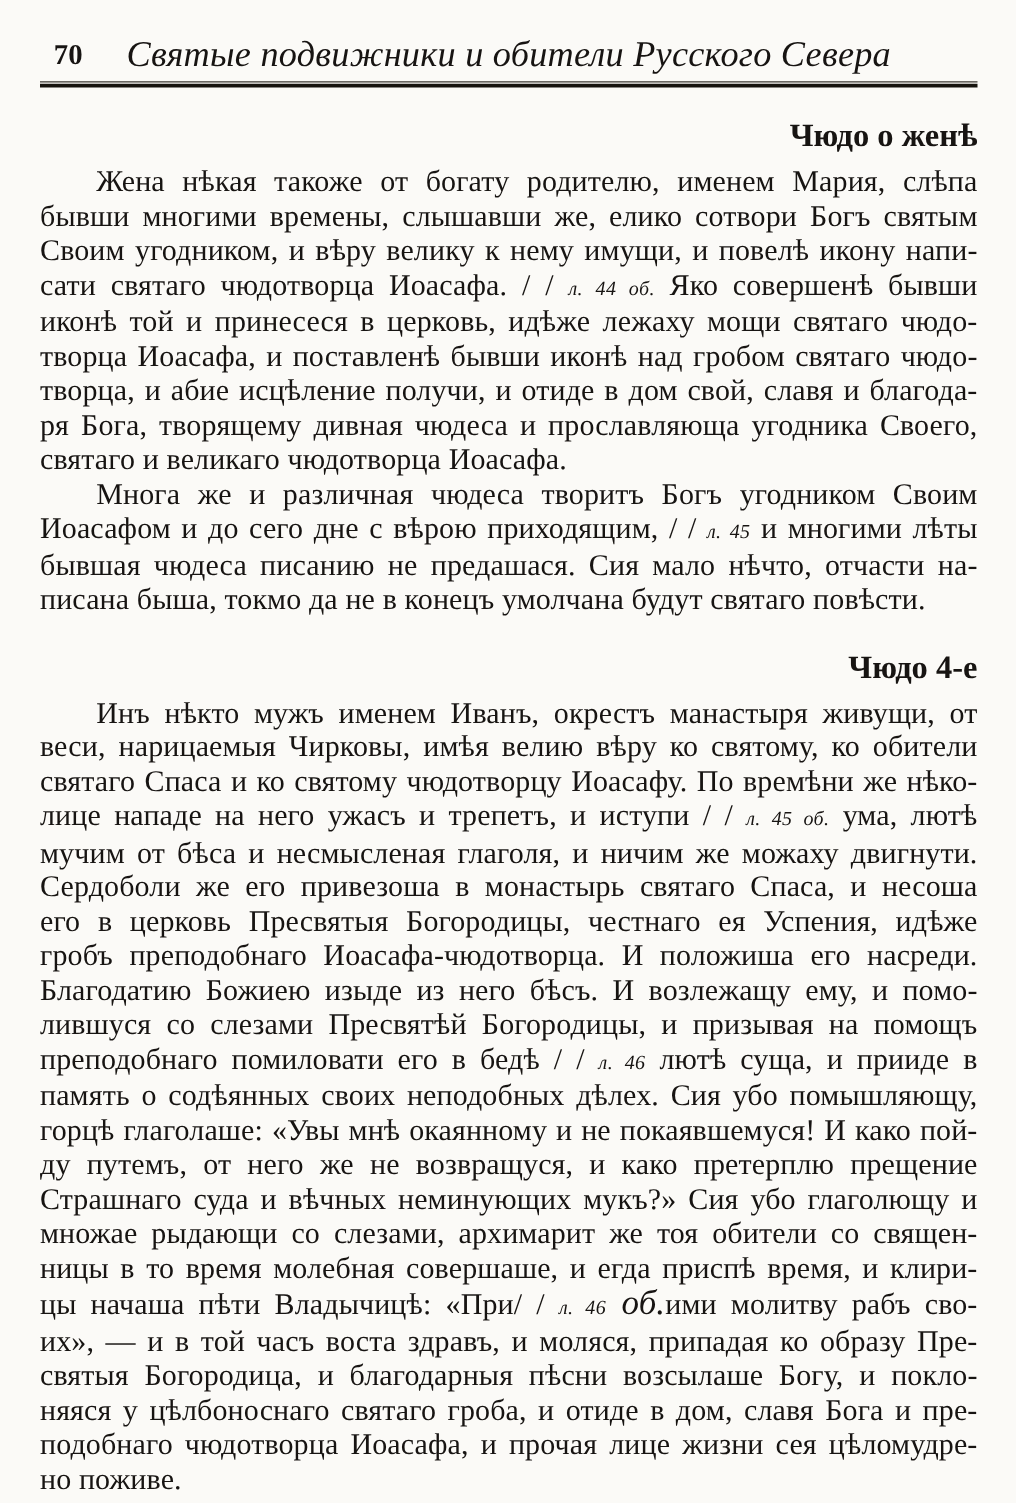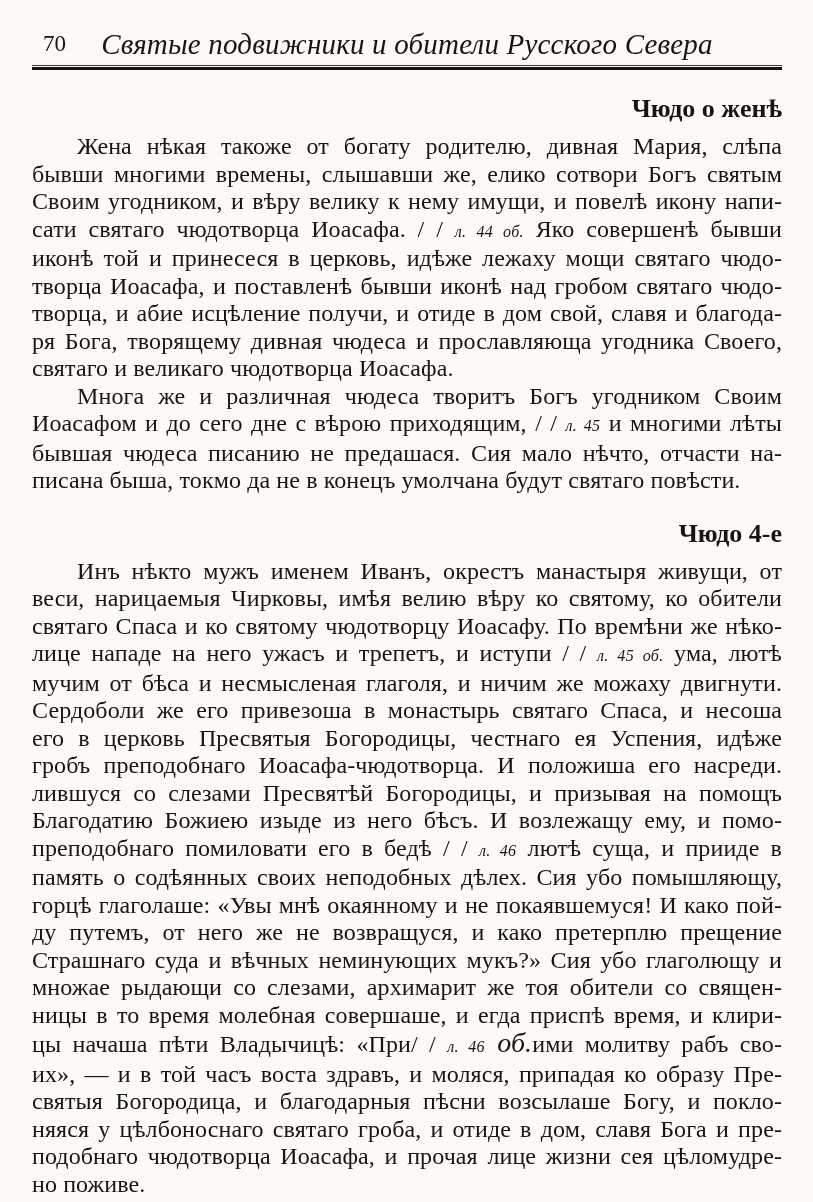--- a/index.html
+++ b/index.html
@@ -19,21 +19,21 @@
     width:813px;height:1202px;
     padding:30px 31px 0 32px;
   }
   
   .hdr{
     position:relative;
     height:28px;
   }
   .hdr-num{
     position:absolute;left:11px;top:0;
-    font-weight:normal;font-size:23px;line-height:28px;
+    font-weight:bold;font-size:23px;line-height:28px;
   }
   .hdr-title{
     position:absolute;left:0;right:0;top:0;
     text-align:center;
     font-style:italic;font-size:29px;line-height:28px;
     letter-spacing:.2px;
   }
   .rule-thin{height:1px;background:#3c3833;margin-top:7px;}
   .rule-thick{height:3px;background:#16130e;margin-top:1px;}
 
@@ -72,21 +72,21 @@
     <span class="hdr-num">70</span>
     <span class="hdr-title">Святые подвижники и обители Русского Севера</span>
   </div>
   <div class="rule-thin"></div>
   <div class="rule-thick"></div>
 
   <main>
       <section>
         <h2 class="heading">Чюдо о женѣ</h2>
         <div class="para">
-          <div class="line indent"><span class="seg-text">Жена нѣкая такоже от богату родителю, дивная Мария, слѣпа</span></div>
+          <div class="line indent"><span class="seg-text">Жена нѣкая такоже от богату родителю, именем Мария, слѣпа</span></div>
           <div class="line"><span class="seg-text">бывши многими времены, слышавши же, елико сотвори Богъ святым</span></div>
           <div class="line"><span class="seg-text">Своим угодником, и вѣру велику к нему имущи, и повелѣ икону напи-</span></div>
           <div class="line"><span class="seg-text">сати святаго чюдотворца Иоасафа. / / </span><span class="folio-small">л. 44 об.</span><span class="seg-text"> Яко совершенѣ бывши</span></div>
           <div class="line"><span class="seg-text">иконѣ той и принесеся в церковь, идѣже лежаху мощи святаго чюдо-</span></div>
           <div class="line"><span class="seg-text">творца Иоасафа, и поставленѣ бывши иконѣ над гробом святаго чюдо-</span></div>
           <div class="line"><span class="seg-text">творца, и абие исцѣление получи, и отиде в дом свой, славя и благода-</span></div>
           <div class="line"><span class="seg-text">ря Бога, творящему дивная чюдеса и прославляюща угодника Своего,</span></div>
           <div class="line last"><span class="seg-text">святаго и великаго чюдотворца Иоасафа.</span></div>
         </div>
         <div class="para">
@@ -100,22 +100,22 @@
         <h2 class="heading">Чюдо 4-е</h2>
         <div class="para">
           <div class="line indent"><span class="seg-text">Инъ нѣкто мужъ именем Иванъ, окрестъ манастыря живущи, от</span></div>
           <div class="line"><span class="seg-text">веси, нарицаемыя Чирковы, имѣя велию вѣру ко святому, ко обители</span></div>
           <div class="line"><span class="seg-text">святаго Спаса и ко святому чюдотворцу Иоасафу. По времѣни же нѣко-</span></div>
           <div class="line"><span class="seg-text">лице нападе на него ужасъ и трепетъ, и иступи / / </span><span class="folio-small">л. 45 об.</span><span class="seg-text"> ума, лютѣ</span></div>
           <div class="line"><span class="seg-text">мучим от бѣса и несмысленая глаголя, и ничим же можаху двигнути.</span></div>
           <div class="line"><span class="seg-text">Сердоболи же его привезоша в монастырь святаго Спаса, и несоша</span></div>
           <div class="line"><span class="seg-text">его в церковь Пресвятыя Богородицы, честнаго ея Успения, идѣже</span></div>
           <div class="line"><span class="seg-text">гробъ преподобнаго Иоасафа-чюдотворца. И положиша его насреди.</span></div>
+          <div class="line"><span class="seg-text">Благодатию Божиею изыде из него бѣсъ. И возлежащу ему, и помо-</span></div>
           <div class="line"><span class="seg-text">лившуся со слезами Пресвятѣй Богородицы, и призывая на помощъ</span></div>
-          <div class="line"><span class="seg-text">Благодатию Божиею изыде из него бѣсъ. И возлежащу ему, и помо-</span></div>
           <div class="line"><span class="seg-text">преподобнаго помиловати его в бедѣ / / </span><span class="folio-small">л. 46</span><span class="seg-text"> лютѣ суща, и прииде в</span></div>
           <div class="line"><span class="seg-text">память о содѣянных своих неподобных дѣлех. Сия убо помышляющу,</span></div>
           <div class="line"><span class="seg-text">горцѣ глаголаше: «Увы мнѣ окаянному и не покаявшемуся! И како пой-</span></div>
           <div class="line"><span class="seg-text">ду путемъ, от него же не возвращуся, и како претерплю прещение</span></div>
           <div class="line"><span class="seg-text">Страшнаго суда и вѣчных неминующих мукъ?» Сия убо глаголющу и</span></div>
           <div class="line"><span class="seg-text">множае рыдающи со слезами, архимарит же тоя обители со священ-</span></div>
           <div class="line"><span class="seg-text">ницы в то время молебная совершаше, и егда приспѣ время, и клири-</span></div>
           <div class="line"><span class="seg-text">цы начаша пѣти Владычицѣ: «При/ / </span><span class="folio-small">л. 46</span><span class="folio-large"> об.</span><span class="seg-text">ими молитву рабъ сво-</span></div>
           <div class="line"><span class="seg-text">их», — и в той часъ воста здравъ, и моляся, припадая ко образу Пре-</span></div>
           <div class="line"><span class="seg-text">святыя Богородица, и благодарныя пѣсни возсылаше Богу, и покло-</span></div>

